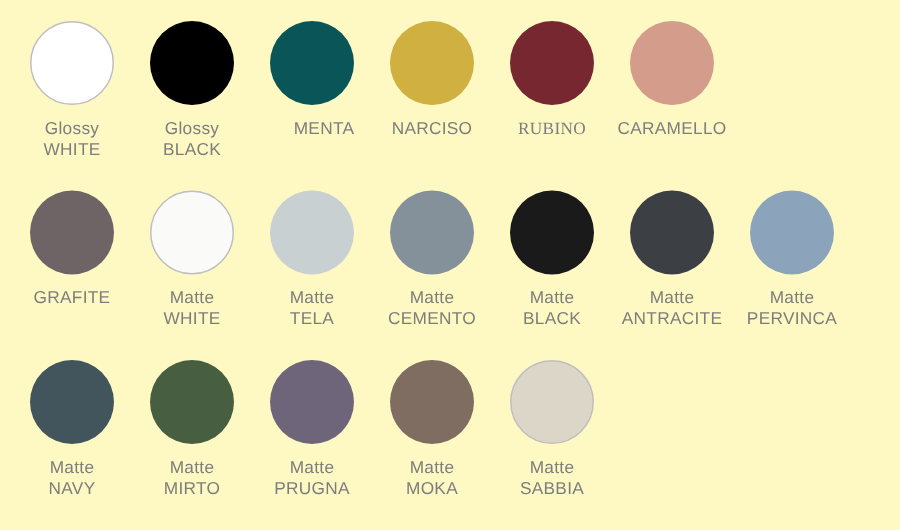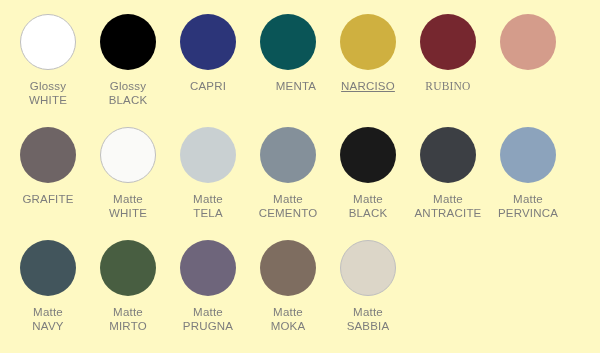--- a/index.html
+++ b/index.html
@@ -76,37 +76,34 @@
         <div class="swatch-dot outlined" style="background: rgb(255, 255, 255); border-color: rgb(191, 191, 191);"></div>
         <div class="swatch-label" style="color: rgb(125, 125, 125);">Glossy
 WHITE</div>
       </div>
       <div class="swatch">
         <div class="swatch-dot" style="background: rgb(0, 0, 0);"></div>
         <div class="swatch-label" style="color: rgb(125, 125, 125);">Glossy
 BLACK</div>
       </div>
       <div class="swatch">
-        <div class="swatch-dot" style="background: rgb(44, 53, 121);"></div>
-        <div class="swatch-label" style="color: rgb(125, 125, 125);">CAPRI</div>
-      </div>
-      <div class="swatch">
         <div class="swatch-dot" style="background: rgb(10, 85, 87);"></div>
         <div class="swatch-label" style="color: rgb(125, 125, 125); padding-left: 16px;">MENTA</div>
       </div>
       <div class="swatch">
         <div class="swatch-dot" style="background: rgb(207, 176, 64);"></div>
-        <div class="swatch-label" style="color: rgb(125, 125, 125); text-decoration: underline;">NARCISO</div>
+        <div class="swatch-label" style="color: rgb(125, 125, 125);">NARCISO</div>
       </div>
       <div class="swatch">
         <div class="swatch-dot" style="background: rgb(118, 39, 47);"></div>
         <div class="swatch-label" style="color: rgb(125, 125, 125); font-family: Liberation Serif, serif;">RUBINO</div>
       </div>
       <div class="swatch">
         <div class="swatch-dot" style="background: rgb(212, 156, 139);"></div>
+        <div class="swatch-label" style="color: rgb(125, 125, 125);">CARAMELLO</div>
       </div>
     </div>
   <div class="swatch-row row-2">
       <div class="swatch">
         <div class="swatch-dot" style="background: rgb(110, 100, 101);"></div>
         <div class="swatch-label" style="color: rgb(125, 125, 125); text-align: center;">GRAFITE</div>
       </div>
       <div class="swatch">
         <div class="swatch-dot outlined" style="background: rgb(250, 250, 248); border-color: rgb(191, 191, 191);"></div>
         <div class="swatch-label" style="color: rgb(125, 125, 125);">Matte

